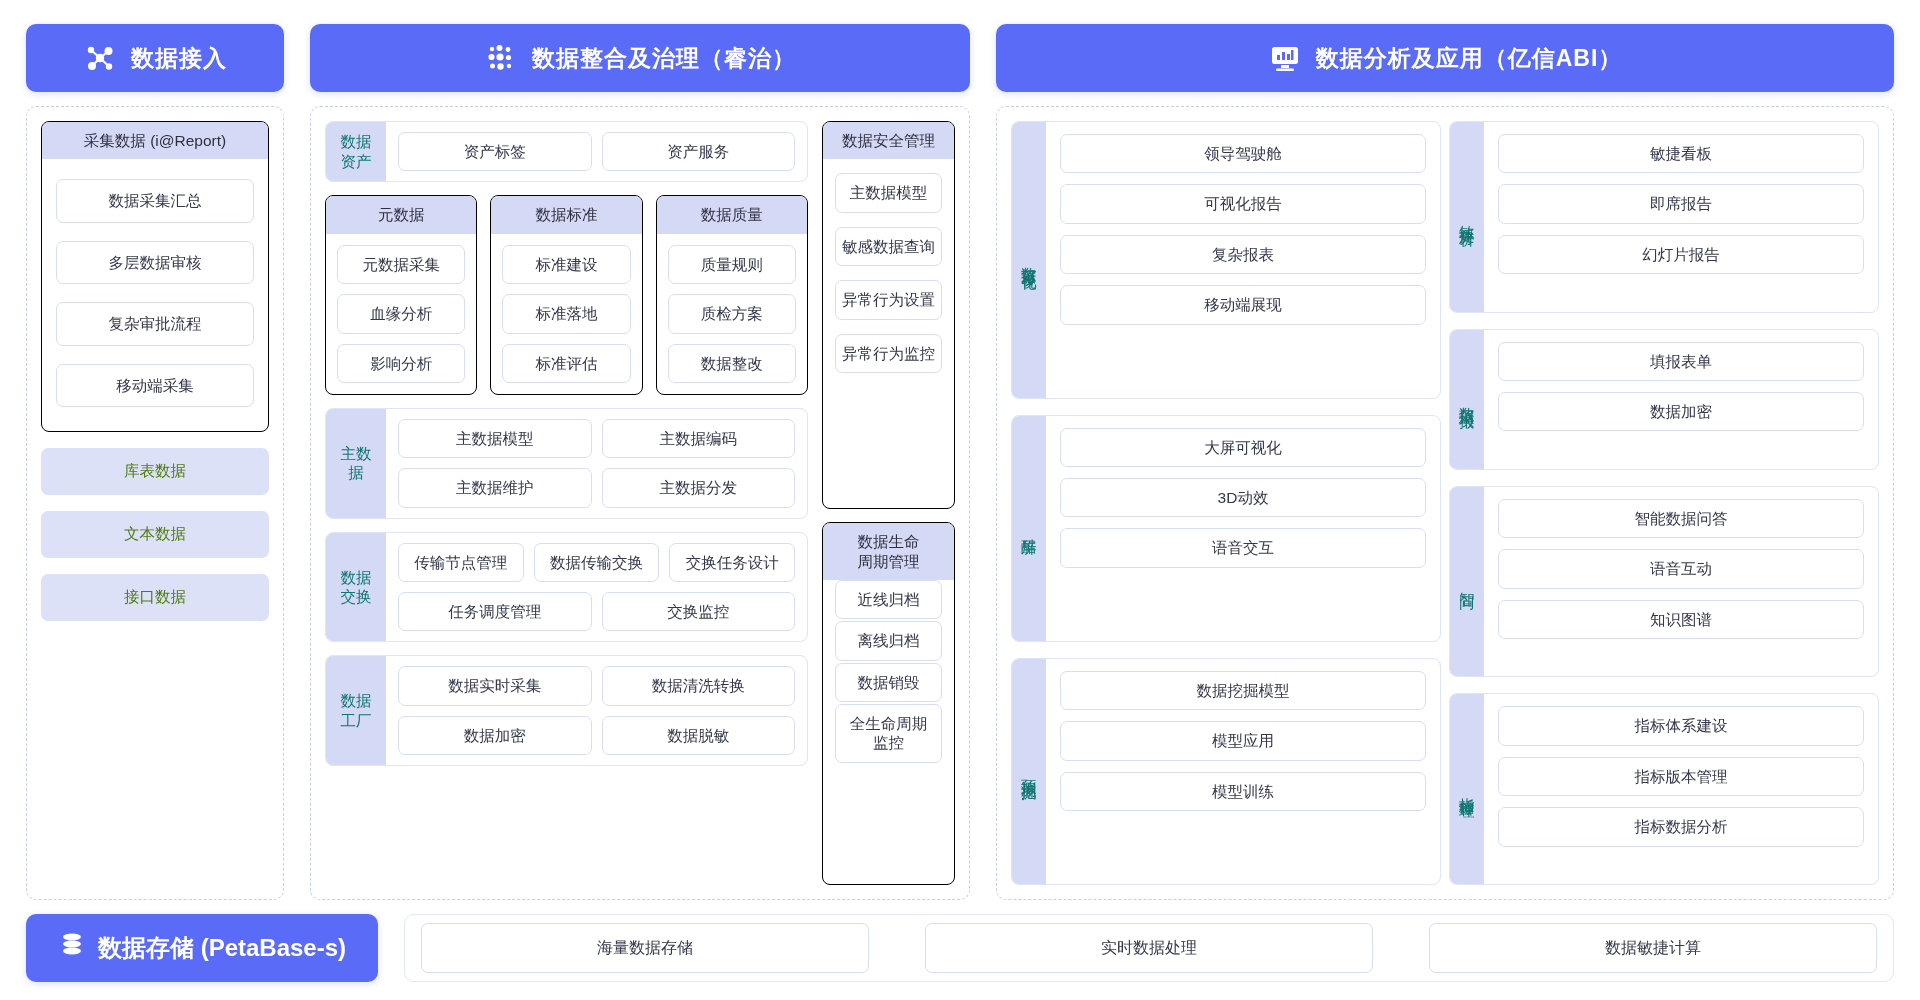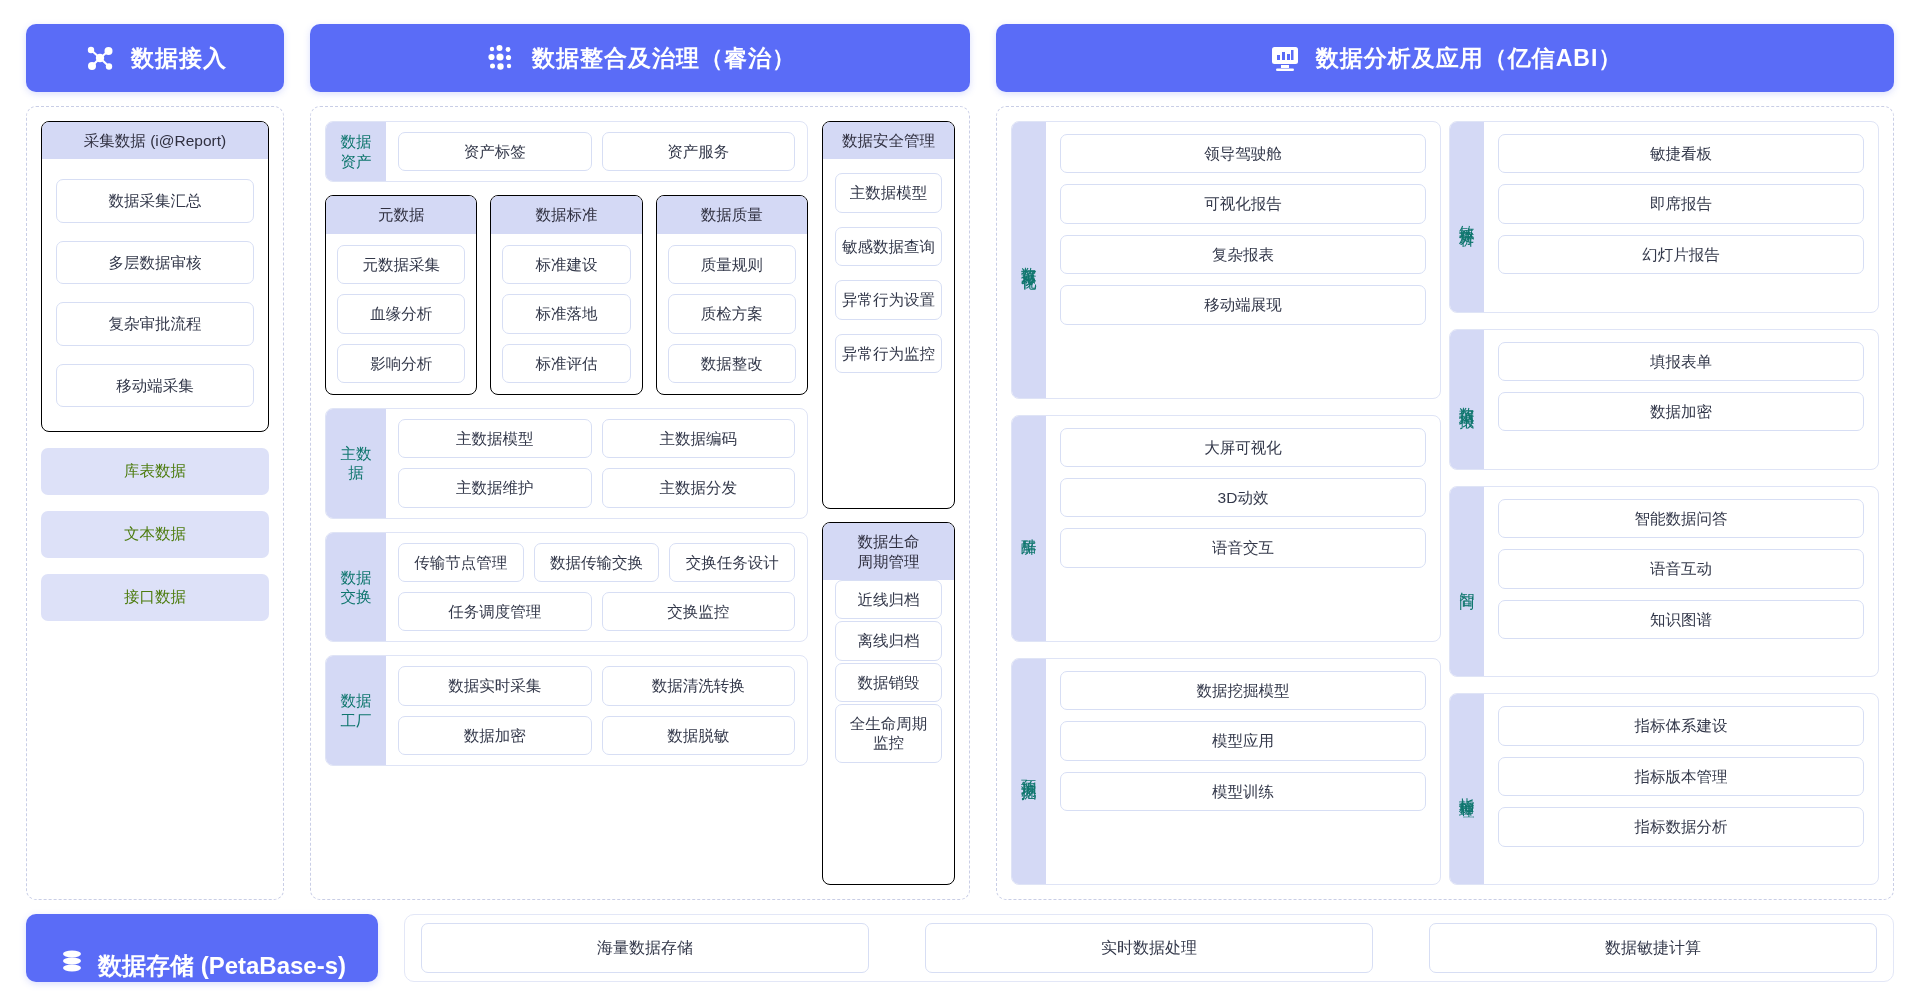--- a/index.html
+++ b/index.html
@@ -129,21 +129,21 @@
   .rgroup { flex: 0 0 auto; }
   .rgroup .group-content { padding: 12px 14px; gap: 11px; }
   .rgroup.flexfill { flex: 1 1 auto; }
 
   
   .footer-row { display: flex; gap: 26px; height: 68px; flex: 0 0 auto; margin-top: 14px; }
   .footer-banner {
     flex: 0 0 352px;
     background: #5a6cf7;
     border-radius: 10px;
-    display: flex; align-items: flex-end; justify-content: center;
+    display: flex; align-items: center; justify-content: center;
     gap: 12px;
     color: #fff;
     font-size: 24px;
     font-weight: 700;
     box-shadow: 0 2px 7px rgba(90,108,247,.22);
   }
   .footer-strip {
     flex: 1 1 auto;
     border: 1px solid #e3e7f7;
     border-radius: 10px;

